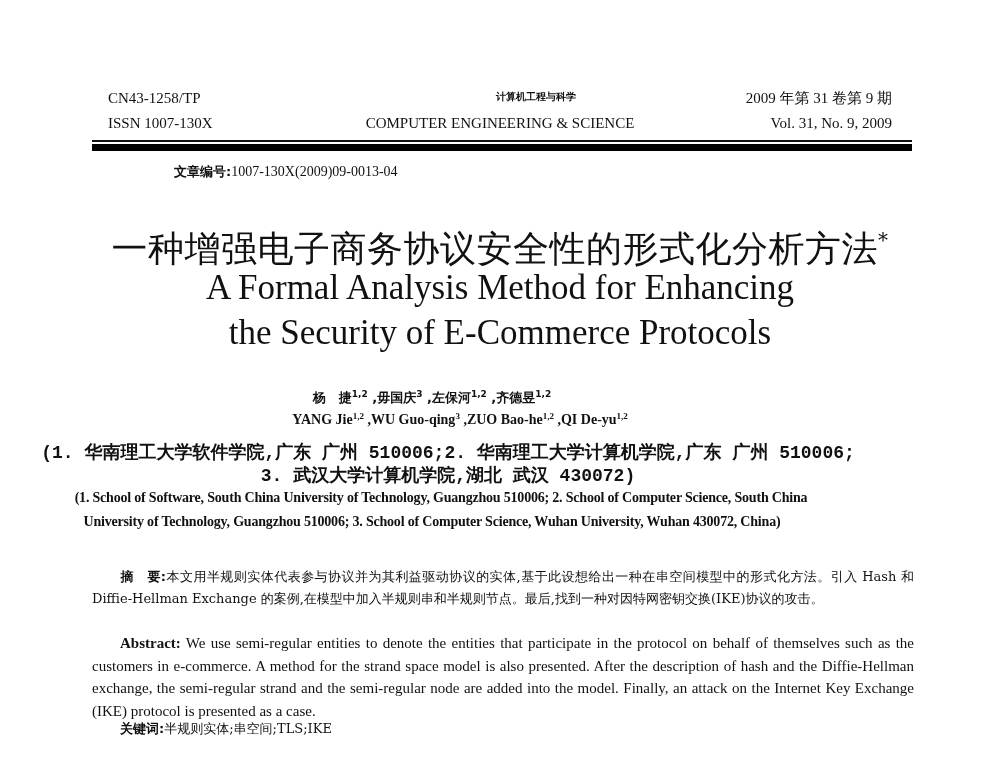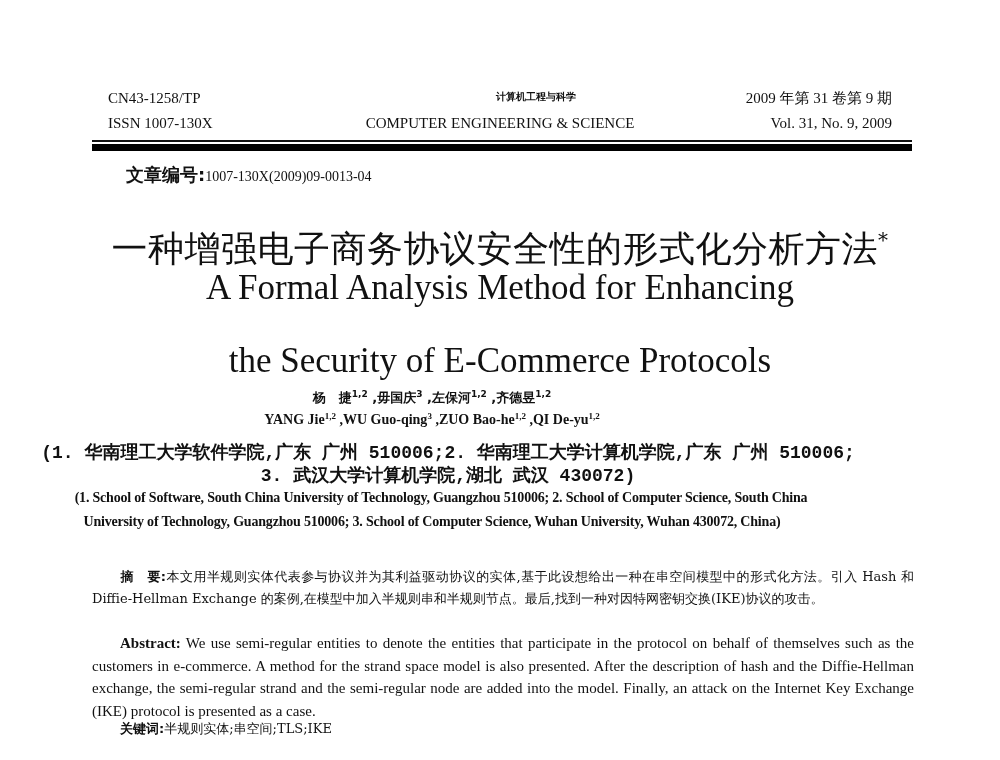--- a/index.html
+++ b/index.html
@@ -6,33 +6,33 @@
     body {
       width: 1000px; height: 760px; position: relative; overflow: hidden;
       font-family: "Liberation Serif", "DejaVu Serif", serif; color: #111;
     }
     .abs { position: absolute; }
     .hdr { font-size: 15px; line-height: 18px; white-space: nowrap; }
     .hdr-cn-title { font-family: "DejaVu Sans", sans-serif; font-weight: bold; font-size: 10px; padding-left: 36px; }
     .rule-thin { position: absolute; left: 92px; width: 820px; top: 140px; height: 1.5px; background: #111; }
     .rule-thick { position: absolute; left: 92px; width: 820px; top: 144px; height: 7px; background: #000; }
     .article-no { font-size: 14px; }
-    .article-no b { font-family: "DejaVu Sans", sans-serif; font-size: 18px; }
+    .article-no b { font-family: "DejaVu Sans", sans-serif; font-size: 13px; margin-left: 48px; }
     .title-cn {
       left: 0; width: 1000px; text-align: center; top: 218px;
       font-family: "DejaVu Serif", serif; font-size: 36px; line-height: 44px; letter-spacing: 0.5px;
     }
     .title-cn sup { font-size: 20px; vertical-align: 14px; }
     .title-en {
       left: 0; width: 1000px; text-align: center;
       font-size: 35px; line-height: 46px;
     }
     .center-line { left: 0; width: 864px; text-align: center; white-space: nowrap; }
     .authors-cn { top: 389px; font-family: "DejaVu Sans", sans-serif; font-weight: bold; font-size: 13px; }
-    .authors-en { top: 411px; font-weight: bold; font-size: 14px; }
+    .authors-en { top: 411px; font-weight: bold; font-size: 14px; padding-left: 28px; }
     .aff-cn { font-family: Liberation Mono, monospace; font-weight: bold; font-size: 18px; padding-left: 16px; }
     .aff-en { font-weight: bold; font-size: 14px; letter-spacing: -0.2px; }
     sup.s { font-size: 9px; vertical-align: 5px; }
     .abs-cn {
       left: 92px; width: 822px; top: 566px; font-size: 13px; line-height: 22px;
       font-family: "DejaVu Serif", serif; text-align: justify;
     }
     .abs-en {
       left: 92px; width: 822px; top: 632px; font-size: 15px; line-height: 22.5px; text-align: justify;
     }
@@ -54,21 +54,21 @@
 <div class="rule-thick"></div>
 
 <div class="abs article-no" style="left:126px; top:163px;">
   <b>文章编号:</b><span>1007-130X(2009)09-0013-04</span>
 </div>
 
 <div class="abs title-cn">
   <span>一种增强电子商务协议安全性的形式化分析方法</span><sup>*</sup>
 </div>
 <div class="abs title-en" style="top:265px;">A Formal Analysis Method for Enhancing</div>
-<div class="abs title-en" style="top:310px;margin-top:28px;">the Security of E-Commerce Protocols</div>
+<div class="abs title-en" style="top:310px;">the Security of E-Commerce Protocols</div>
 
 <div class="abs center-line authors-cn">
   <span>杨　捷</span><sup class="s">1,2</sup><span> ,</span><span>毋国庆</span><sup class="s">3</sup><span> ,</span><span>左保河</span><sup class="s">1,2</sup><span> ,</span><span>齐德昱</span><sup class="s">1,2</sup>
 </div>
 <div class="abs center-line authors-en">
   <span>YANG Jie</span><sup class="s">1,2</sup><span> ,</span><span>WU Guo-qing</span><sup class="s">3</sup><span> ,</span><span>ZUO Bao-he</span><sup class="s">1,2</sup><span> ,</span><span>QI De-yu</span><sup class="s">1,2</sup>
 </div>
 
 <div class="abs center-line aff-cn" style="top:440px;">(1. 华南理工大学软件学院,广东 广州 510006;2. 华南理工大学计算机学院,广东 广州 510006;</div>
 <div class="abs center-line aff-cn" style="top:463px;">3. 武汉大学计算机学院,湖北 武汉 430072)</div>

